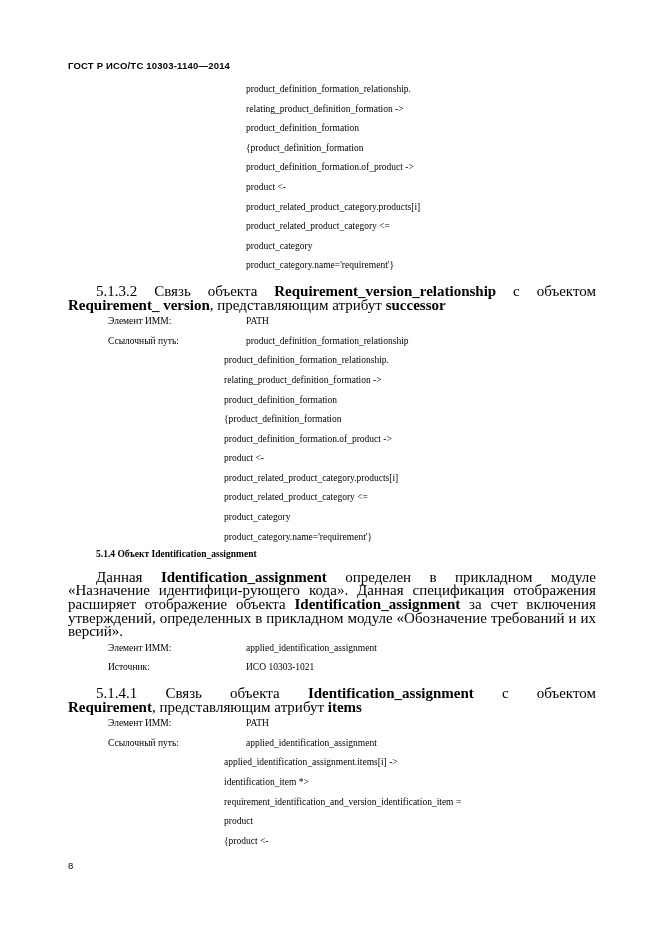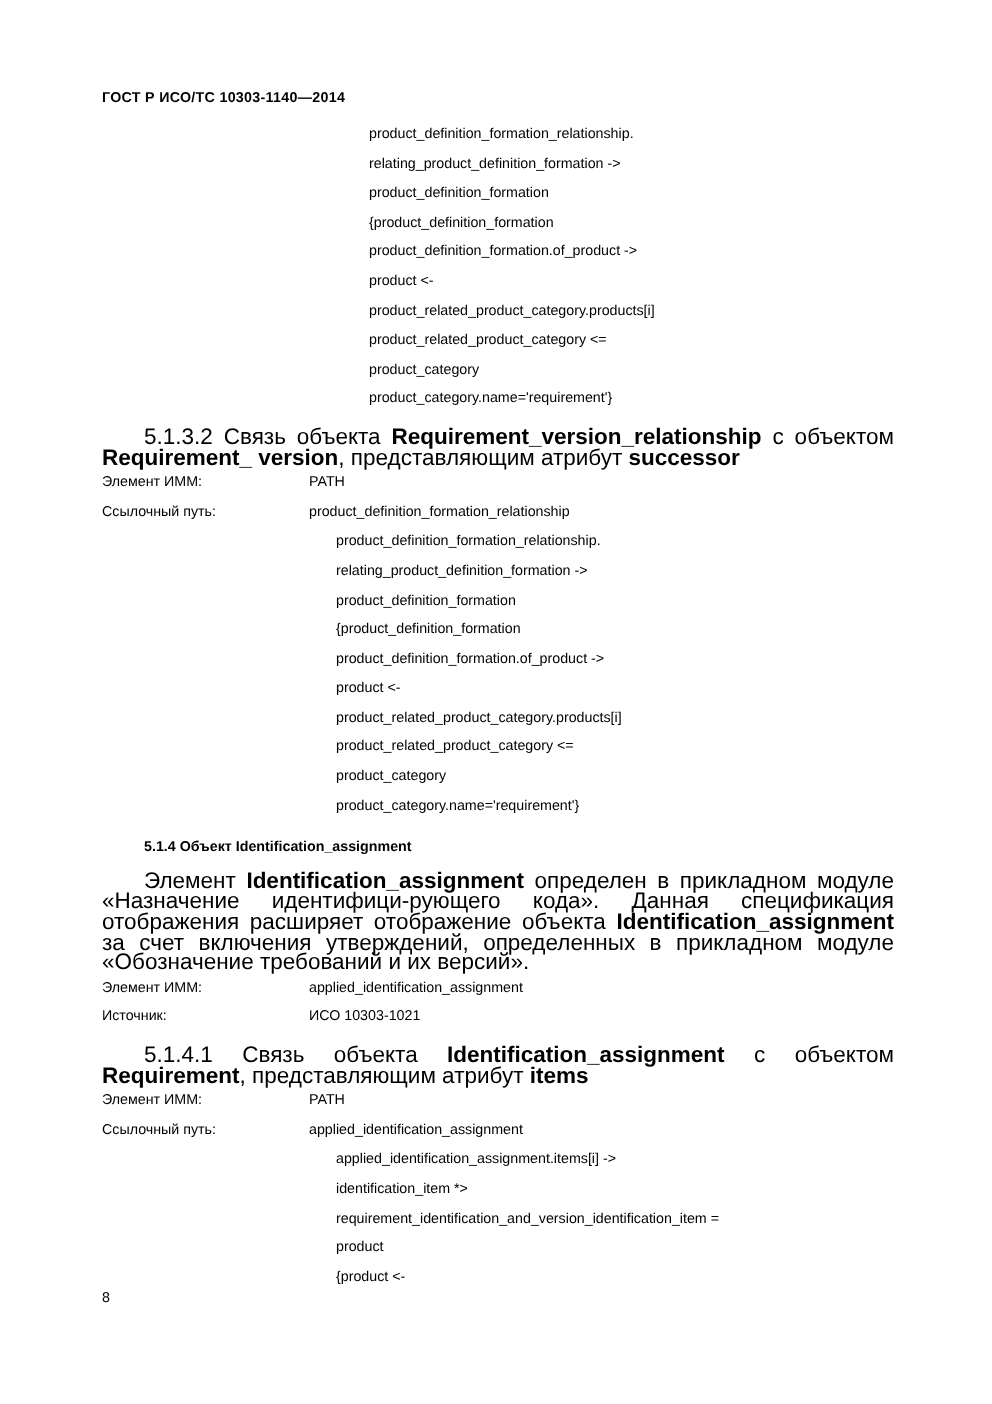--- a/index.html
+++ b/index.html
@@ -28,20 +28,21 @@
     left: 68px;
     font-size: 9.5px;
     font-weight: bold;
     letter-spacing: 0.2px;
   }
   .content {
     position: absolute;
     top: 80px;
     left: 68px;
     width: 528px;
+    font-family: Liberation Serif, serif;
   }
   .code-line {
     font-size: 9.5px;
     line-height: 19.6px;
     margin-left: 178px;
     white-space: pre;
   }
   .code-line.indent2 {
     margin-left: 156px;
   }
@@ -51,28 +52,29 @@
     text-align: justify;
     margin-top: 9px;
   }
   .para.first-indent {
     text-indent: 28px;
   }
   .para b { font-weight: bold; }
   .section-head {
     font-size: 9.5px;
     line-height: 13.6px;
-    margin-top: 11px;
+    margin-top: 1px;
     text-indent: 28px;
     font-weight: bold;
   }
   .kv {
     font-size: 9.5px;
     line-height: 19.6px;
     position: relative;
+    margin-left: 40px;
   }
   .kv .k {
     display: inline-block;
     width: 138px;
   }
   .kv .v {
     display: inline-block;
   }
   .pageno {
     position: absolute;
@@ -133,21 +135,21 @@
       <div class="code-line indent2">product_category</div>
       <div class="code-line indent2">product_category.name='requirement'}</div>
     </div>
 
     <div class="section-head">
       <span>5.1.4</span>
       <span>Объект Identification_assignment</span>
     </div>
 
     <div class="para first-indent">
-      <span>Элемент</span>
+      <span>Данная</span>
       <b>Identification_assignment</b>
       <span>определен в прикладном модуле «Назначение идентифици-рующего кода». Данная спецификация отображения расширяет отображение объекта</span>
       <b>Identification_assignment</b>
       <span>за счет включения утверждений, определенных в прикладном модуле «Обозначение требований и их версий».</span>
     </div>
 
     <div class="kv">
       <span class="k">Элемент ИММ:</span><span class="v">applied_identification_assignment</span>
     </div>
 

